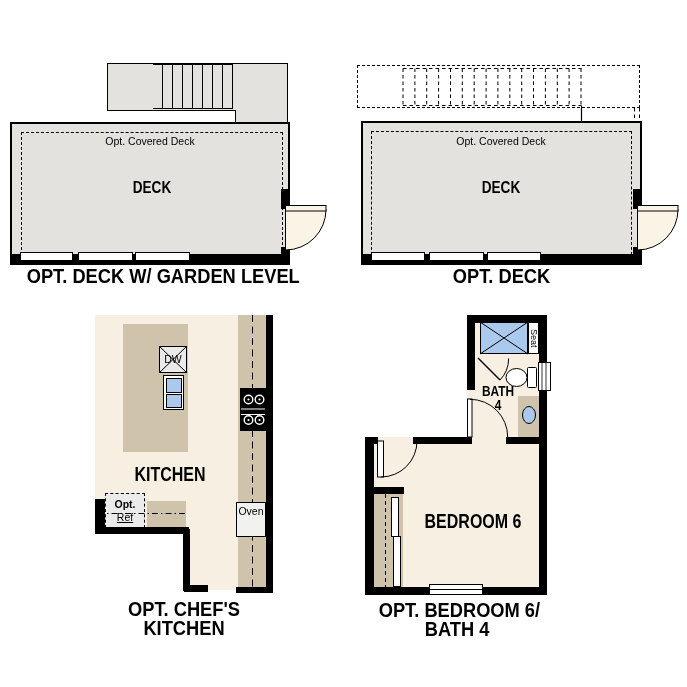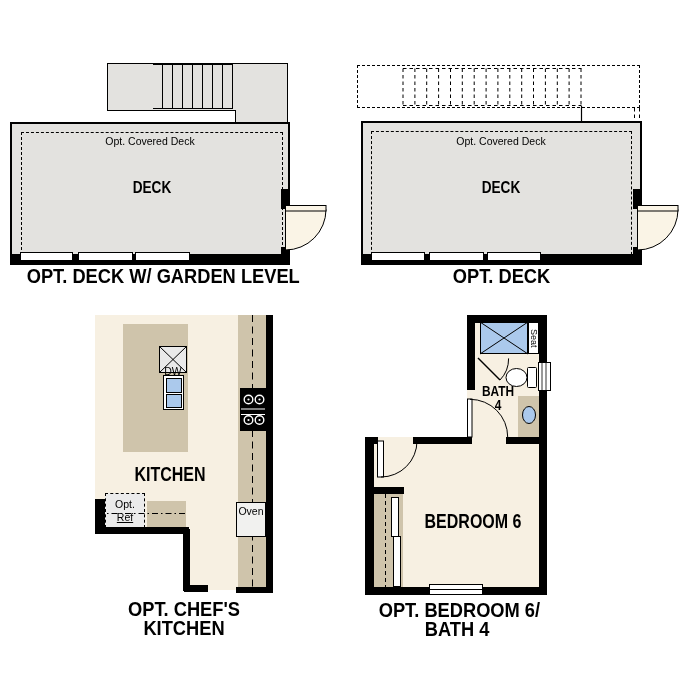--- a/index.html
+++ b/index.html
@@ -120,23 +120,23 @@
       <circle cx="164.5" cy="59.5" r="4.3" stroke="#fff" stroke-width="1.4" fill="none"></circle>
       <circle cx="153.5" cy="80" r="4.3" stroke="#fff" stroke-width="1.4" fill="none"></circle>
       <circle cx="164.5" cy="80" r="4.3" stroke="#fff" stroke-width="1.4" fill="none"></circle>
       <circle cx="153.5" cy="59.5" r="1.1" fill="#fff"></circle>
       <circle cx="164.5" cy="59.5" r="1.1" fill="#fff"></circle>
       <circle cx="153.5" cy="80" r="1.1" fill="#fff"></circle>
       <circle cx="164.5" cy="80" r="1.1" fill="#fff"></circle>
       <path d="M3,173.5 H91" stroke="#000" stroke-width="1" fill="none" stroke-dasharray="6,3,1.5,3"></path>
     </svg>
 
-    <div class="abs tiny-box" style="left:159px;top:346px;width:28px;height:27px;margin-top:12px;">DW</div>
+    <div class="abs tiny-box" style="left:159px;top:346px;width:28px;height:27px;">DW</div>
     <div class="abs tiny-box" style="left:236px;top:502px;width:30px;height:19px;">Oven</div>
-    <div class="abs tiny-box" style="left:105px;top:498px;width:40px;height:12px;">Opt.</div>
+    <div class="abs tiny-box" style="left:105px;top:498px;width:40px;height:12px;font-weight:bold;">Opt.</div>
     <div class="abs tiny-box" style="left:105px;top:511px;width:40px;height:12px;text-decoration:underline;">Ref</div>
     <div class="abs room-label" style="left:110px;top:464px;width:120px;">KITCHEN</div>
     <div class="abs title" style="left:94px;top:598px;width:180px;">OPT. CHEF'S</div>
     <div class="abs title" style="left:94px;top:617px;width:180px;">KITCHEN</div>
   </div>
 
   <div class="plan">
 
     <div class="abs cream" style="left:467px;top:322px;width:72px;height:115px;"></div>
     <div class="abs cream" style="left:374px;top:437px;width:165px;height:150px;"></div>

